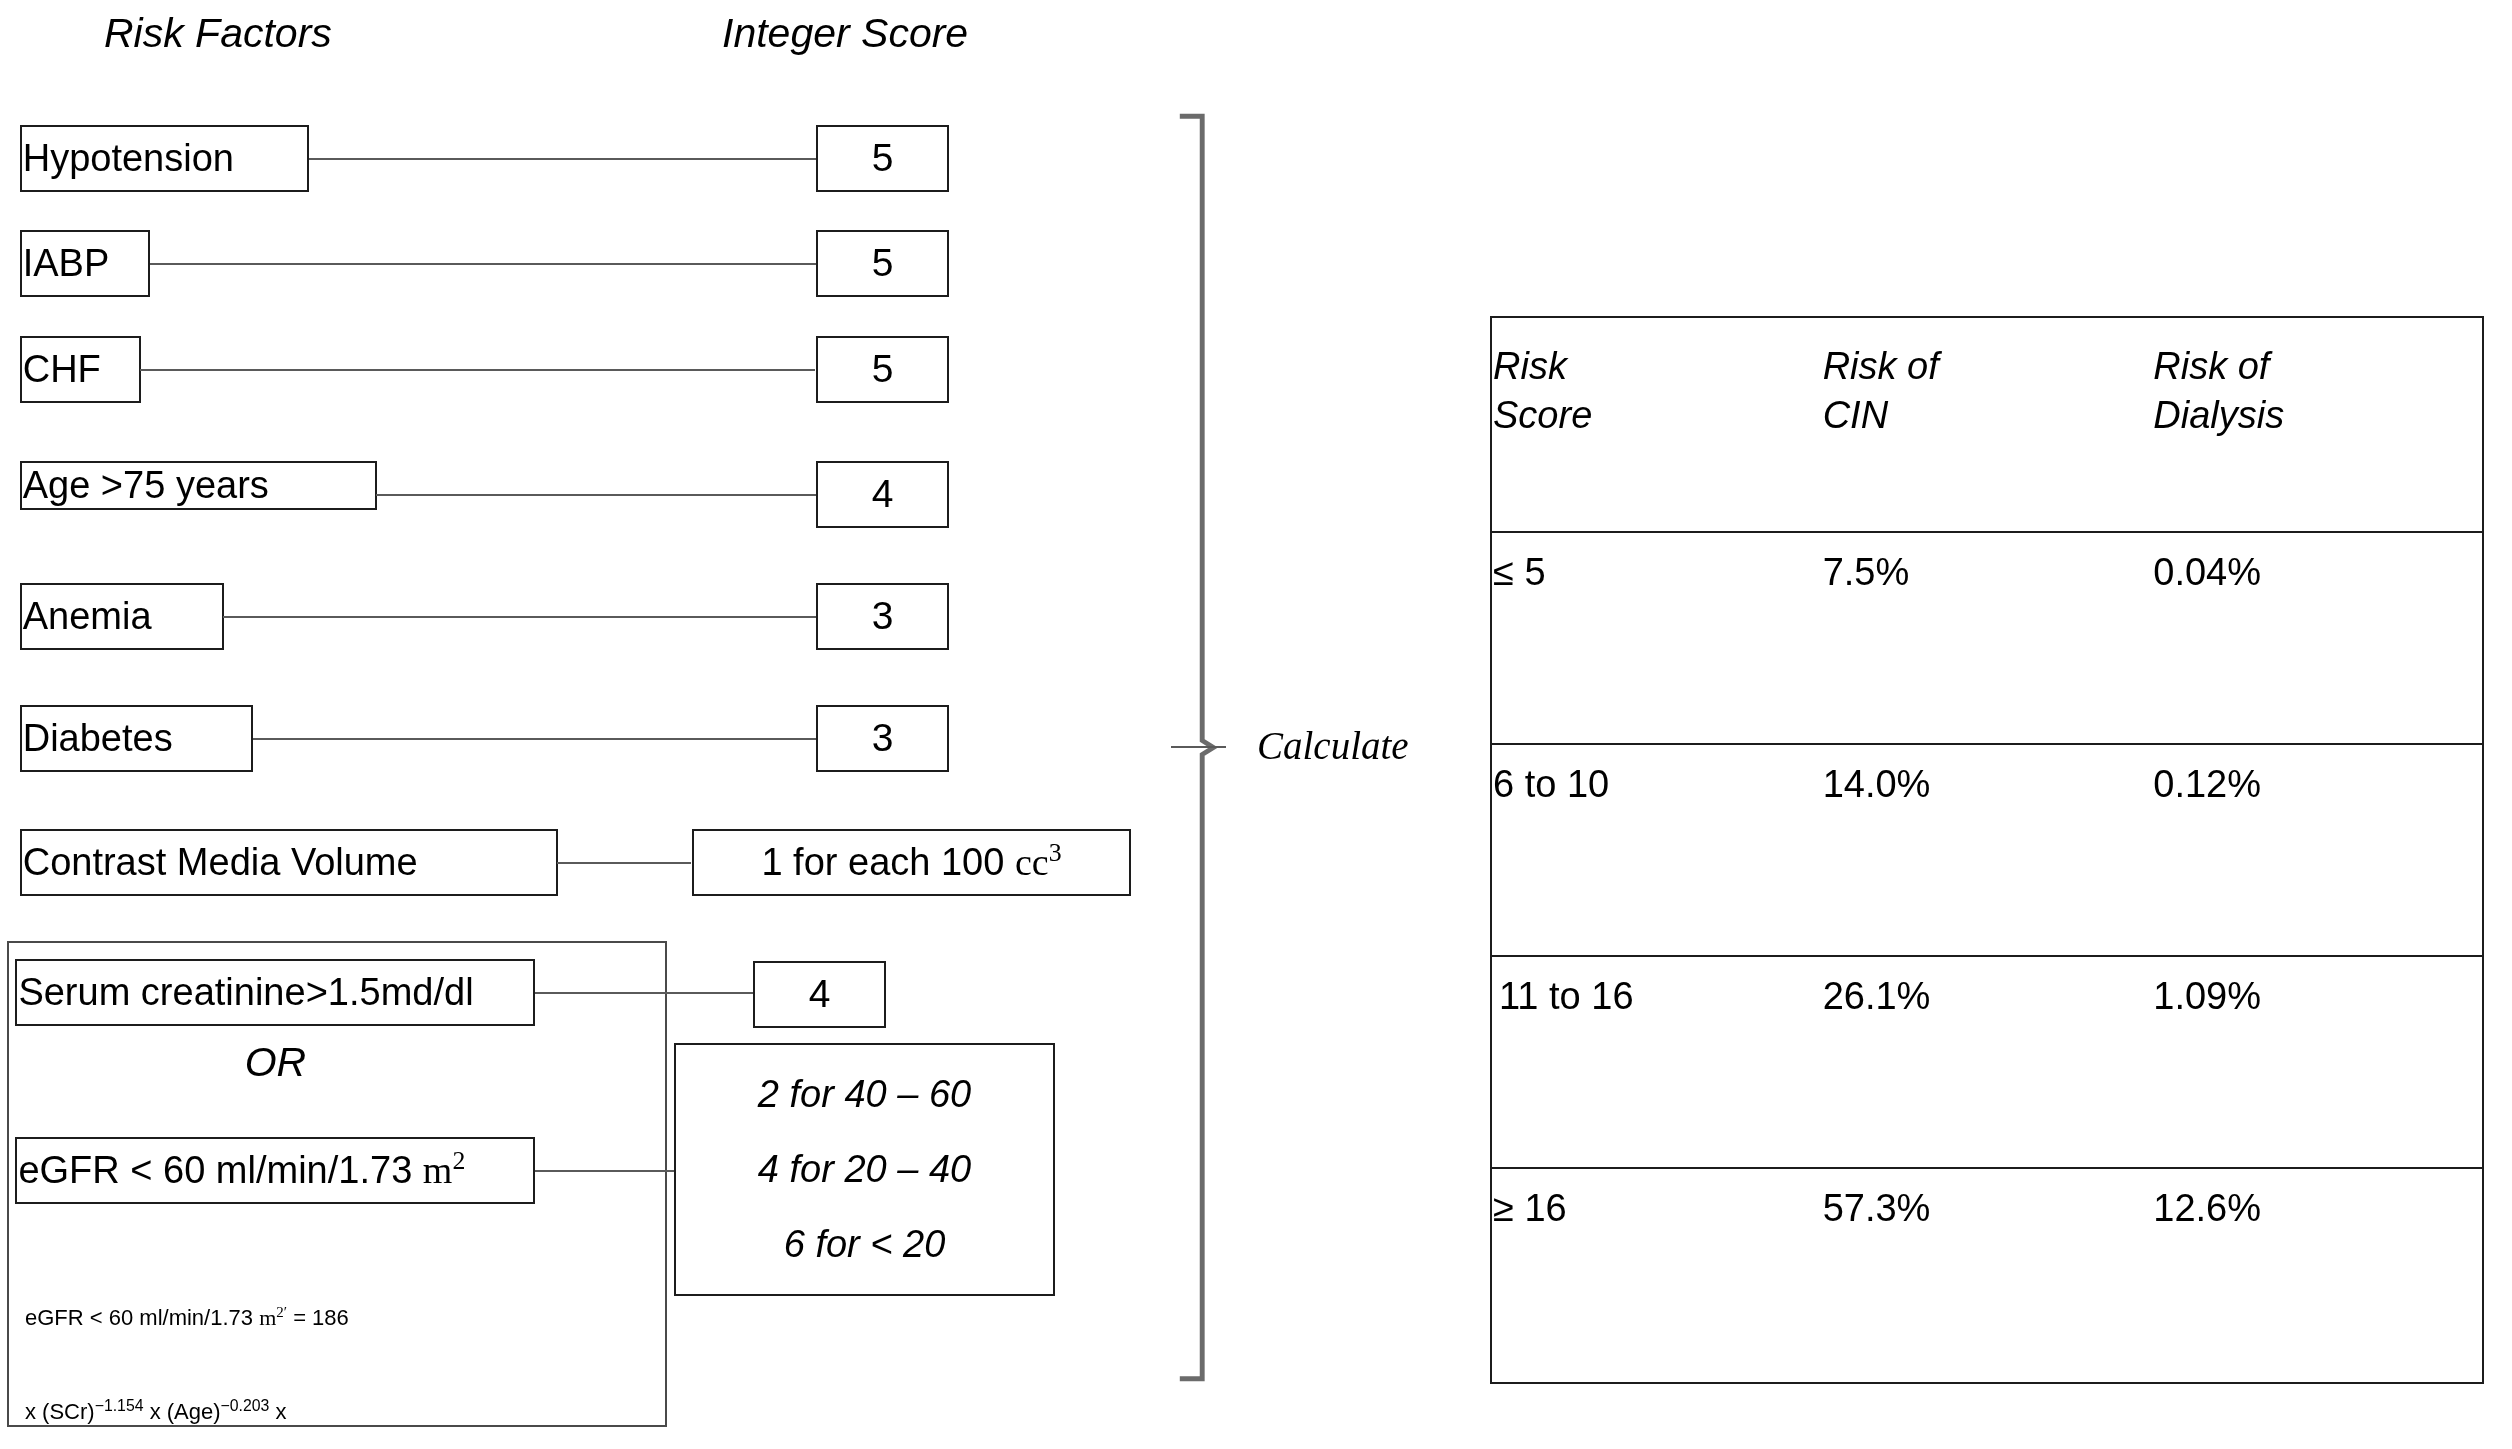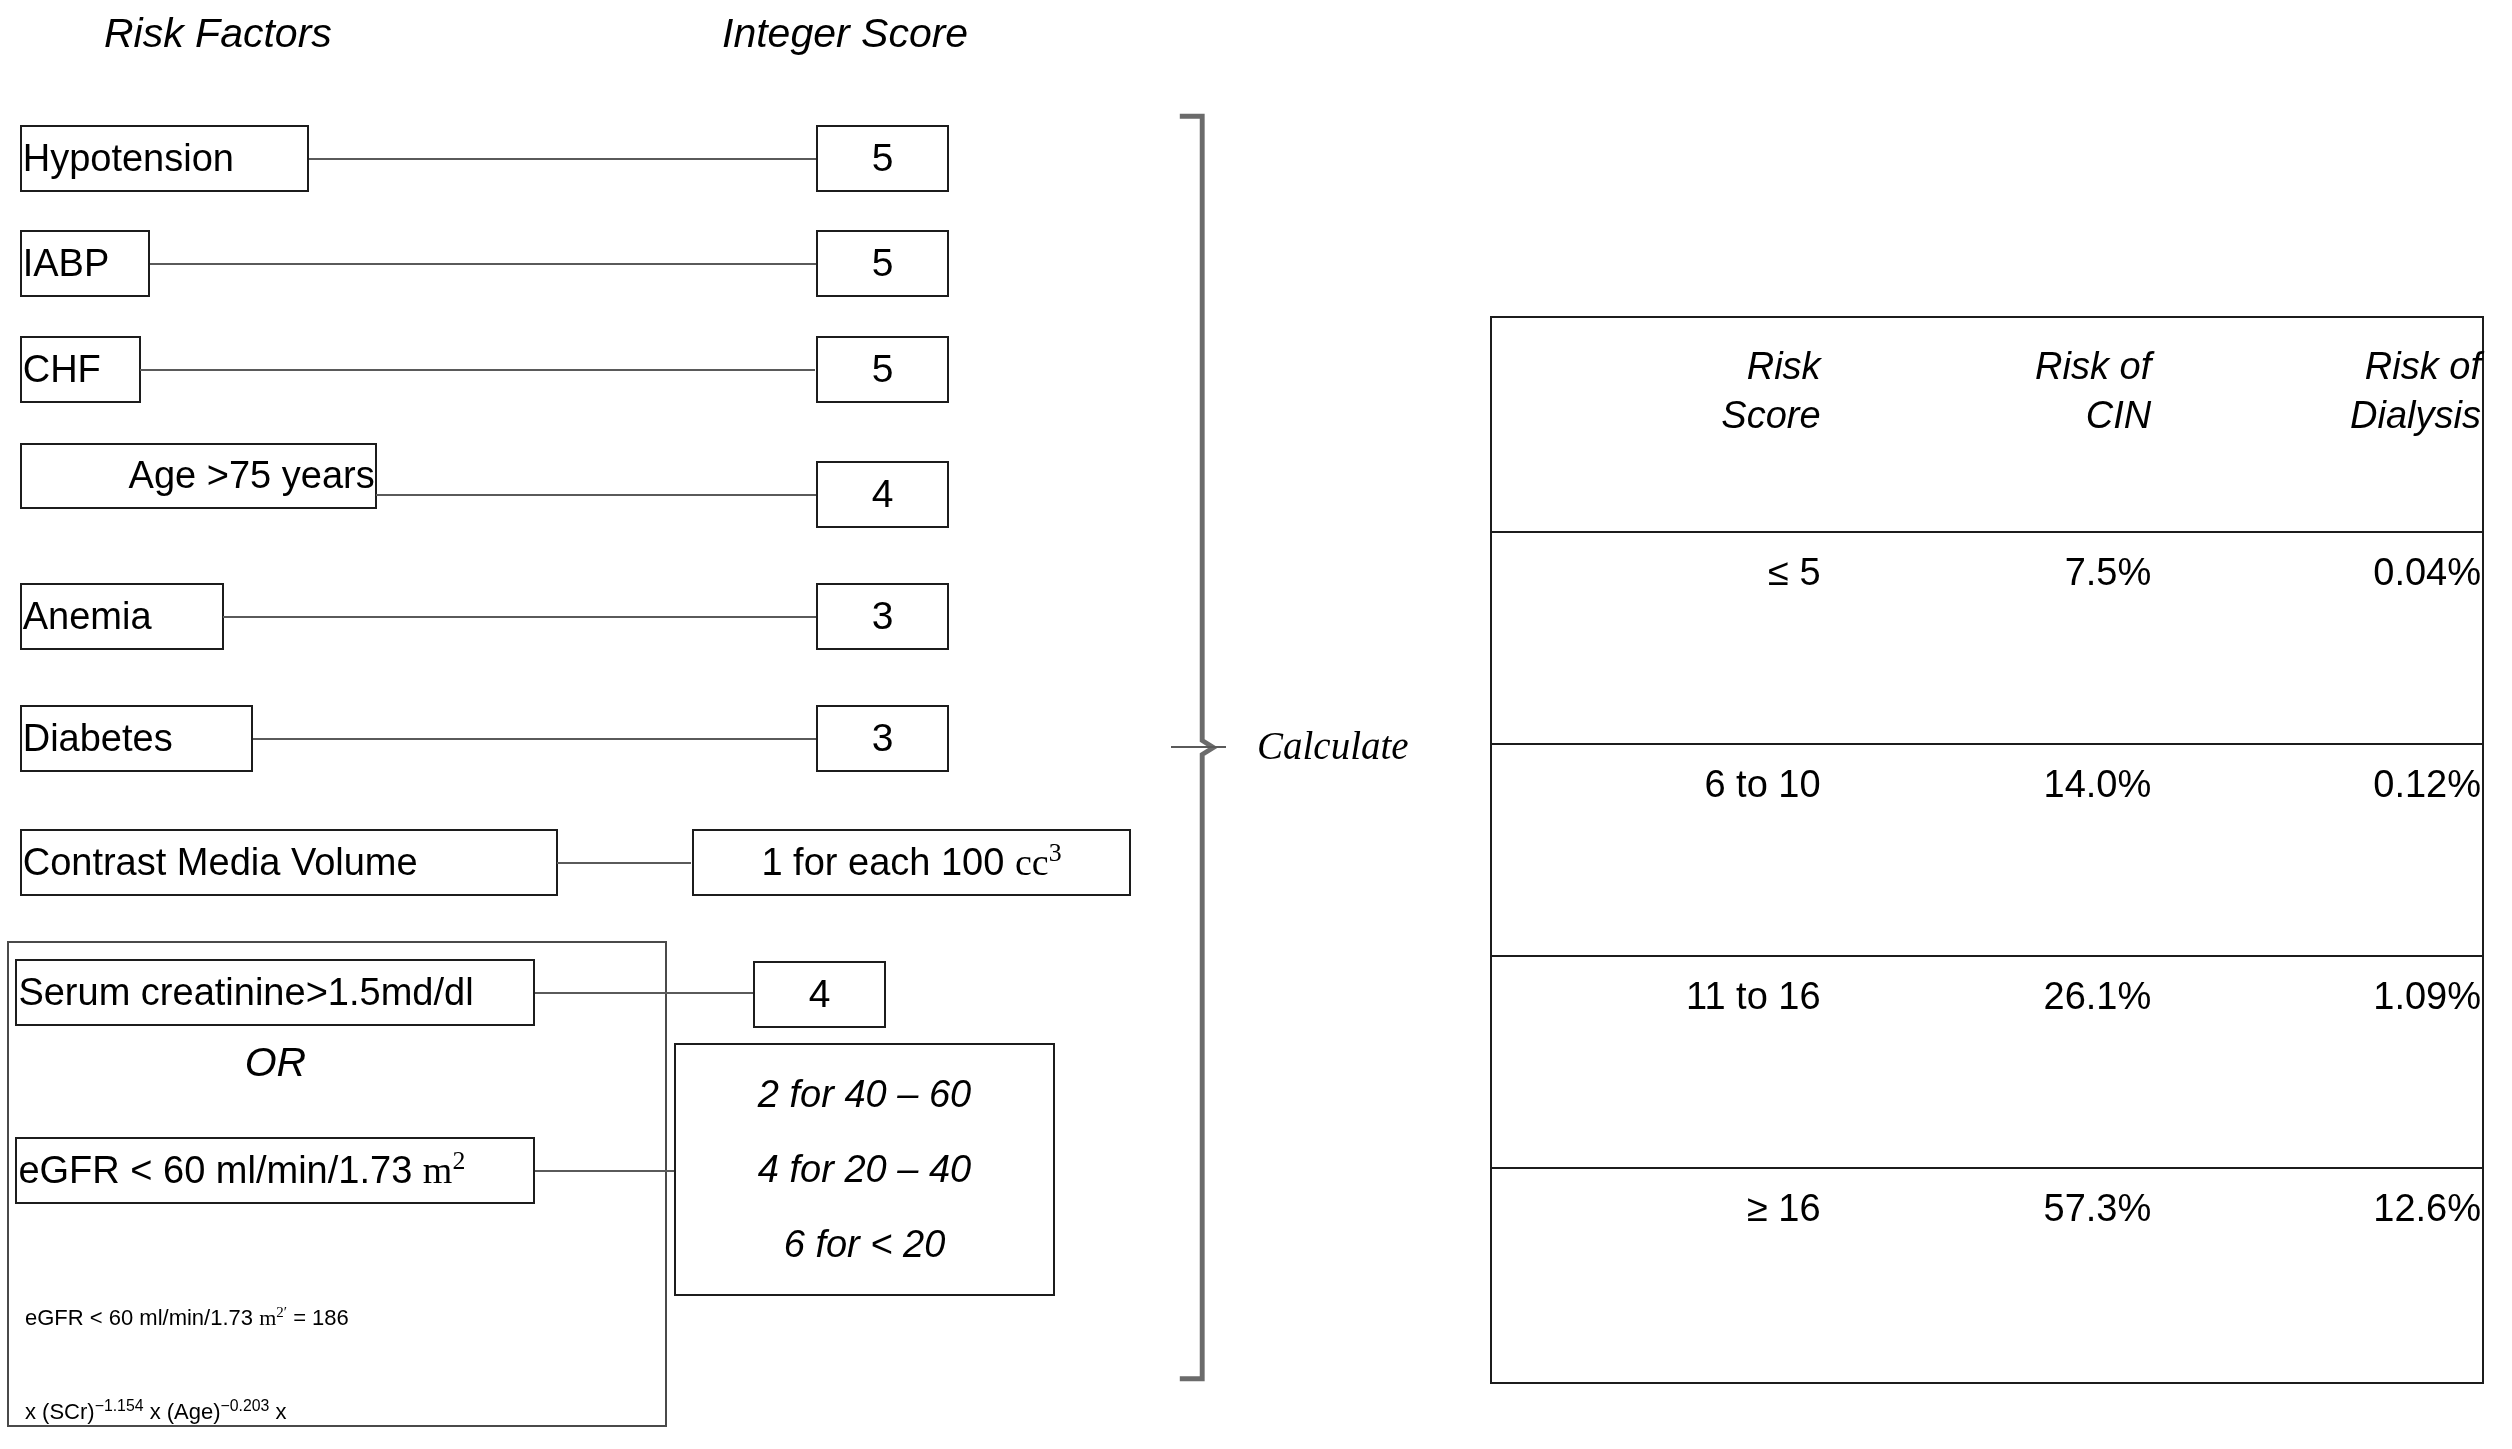--- a/index.html
+++ b/index.html
@@ -36,21 +36,21 @@
             flex-direction:column;justify-content:space-around;
             align-items:center;font-size:38px;font-style:italic;}
 
   
   .calc{font-style:italic;font-size:39px;white-space:nowrap;font-family:Liberation Serif, serif;}
 
   
   .rtable{border:2.8px solid #1c1c1c;background:#fff;
           border-collapse:collapse;}
   .rtable td{border:0;border-bottom:2.1px solid #1c1c1c;
-             text-align:right;vertical-align:top;font-size:38px;
+             text-align:left;vertical-align:top;font-size:38px;
              padding-top:18px;}
   .rtable tr:last-child td{border-bottom:0;}
   .rtable td.hd{font-style:italic;line-height:1.28;padding-top:24px;}
 </style>
 </head>
 <body>
 
 <div class="abs col-head" style="left:104px;top:9.8px;">Risk Factors</div>
 <div class="abs col-head" style="left:722px;top:9.8px;">Integer Score</div>
 
@@ -71,21 +71,21 @@
 </div>
 
 <div class="abs fbox left" style="left:19.7px;top:336px;width:121px;height:67px;">
   <span>CHF</span>
 </div>
 <div class="abs hline" style="left:140px;top:369px;width:675px;"></div>
 <div class="abs fbox score" style="left:816px;top:336px;width:133px;height:67px;">
   <span>5</span>
 </div>
 
-<div class="abs fbox left" style="left:19.7px;top:443px;width:357px;height:66px;justify-content:flex-end;">
+<div class="abs fbox left" style="left:19.7px;top:461px;width:357px;height:49px;">
   <span>Age &gt;75 years</span>
 </div>
 <div class="abs hline" style="left:376px;top:494px;width:440px;"></div>
 <div class="abs fbox score" style="left:816px;top:461px;width:133px;height:67px;">
   <span>4</span>
 </div>
 
 <div class="abs fbox left" style="left:19.7px;top:583px;width:204px;height:67px;">
   <span>Anemia</span>
 </div>

